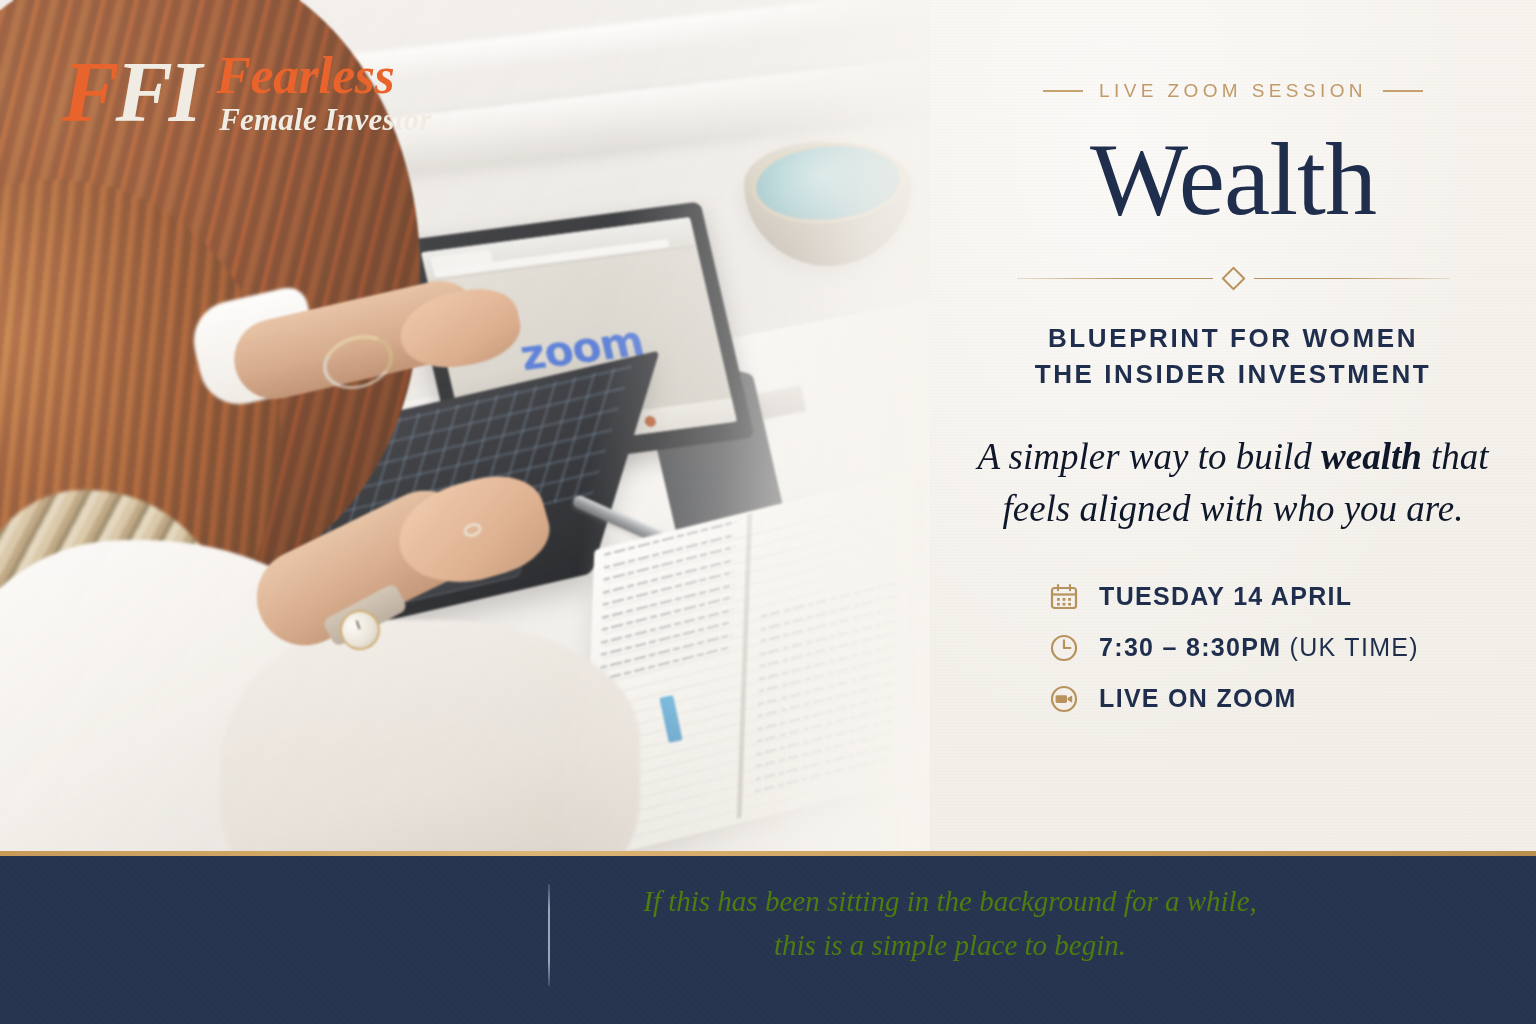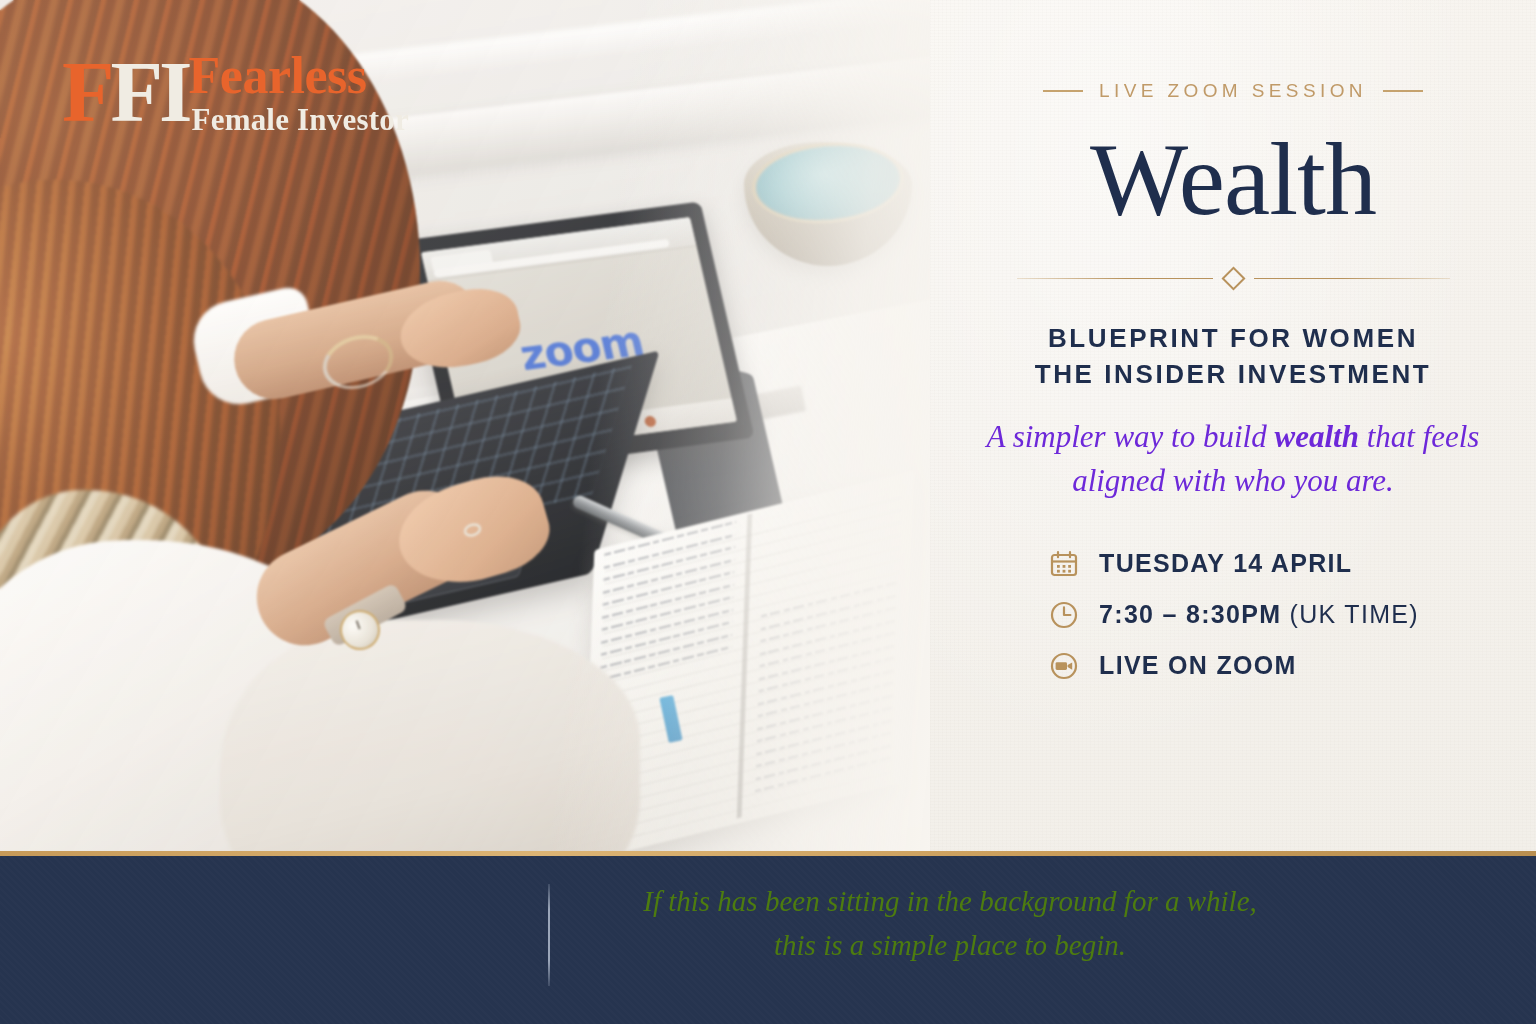--- a/index.html
+++ b/index.html
@@ -615,24 +615,24 @@
     line-height: 1.38;
     color: #1f2e4d;
     margin-top: 34px;
   }
   .subtitle-line { display: block; }
 
   
   .tagline {
     font-family: "Liberation Serif", "DejaVu Serif", serif;
     font-style: italic;
-    font-size: 31px;
+    font-size: 37px;
     line-height: 1.42;
-    color: #6d28d9;
-    margin-top: 22px;
+    color: #0f172a;
+    margin-top: 38px;
   }
   .tagline b { font-weight: 700; }
 
   
   .details {
     margin-top: 44px;
     display: inline-block;
     text-align: left;
   }
   .detail-row {
@@ -680,20 +680,22 @@
     background-image:
       repeating-linear-gradient(45deg, rgba(255,255,255,.012) 0 2px, transparent 2px 5px);
     pointer-events: none;
   }
 
   .logo {
     position: absolute;
     left: 62px; top: 50px;
     display: flex;
     align-items: center;
+    gap: 18px;
+    font-style: italic;
   }
   .logo-mark {
     font-family: "Liberation Serif", "DejaVu Serif", serif;
     font-size: 86px;
     font-weight: 700;
     line-height: .9;
     letter-spacing: -4px;
   }
   .logo-mark .f1 { color: #e8642c; }
   .logo-mark .fi { color: #f0ece3; }

